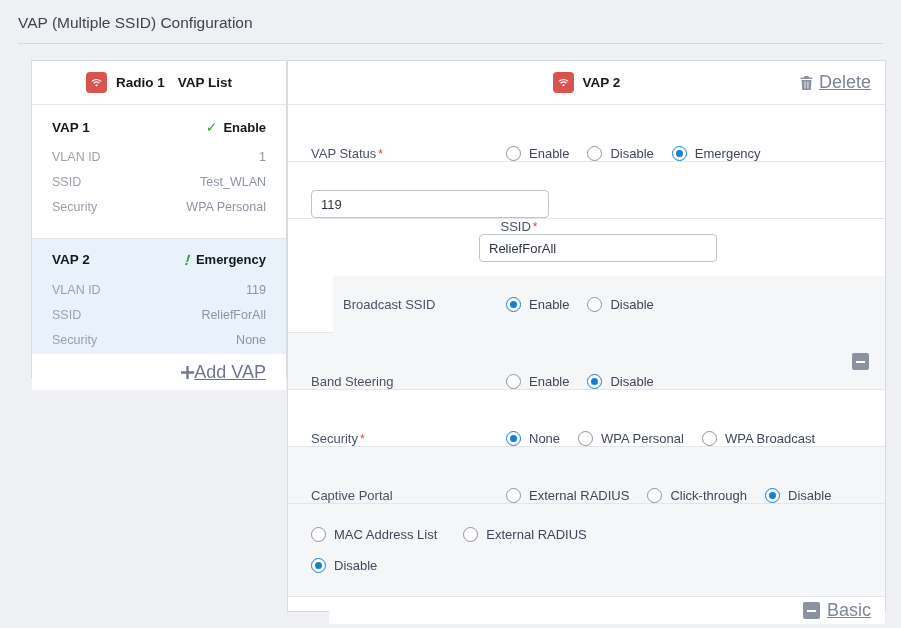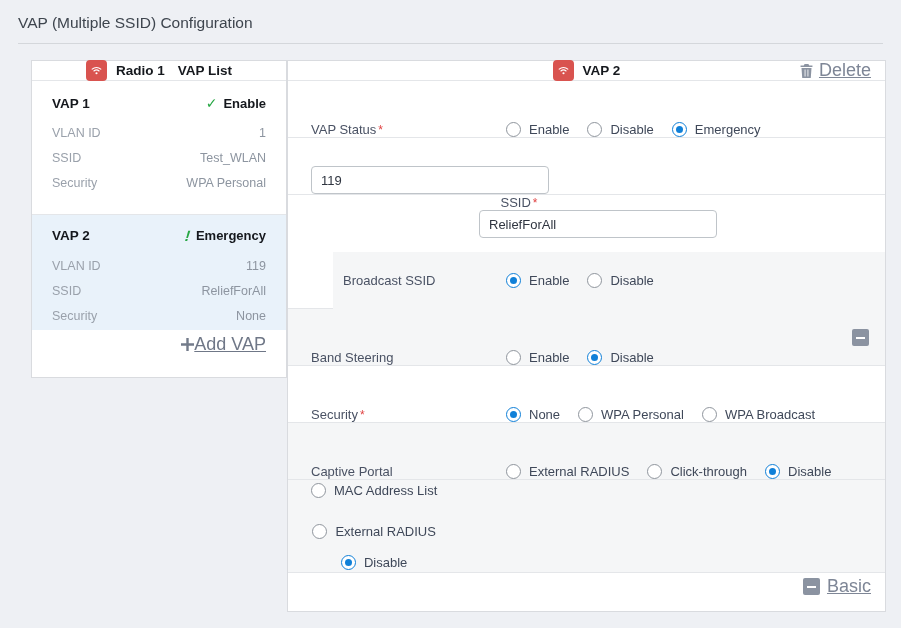--- a/index.html
+++ b/index.html
@@ -32,21 +32,21 @@
     position:absolute;left:18px;top:43px;width:865px;height:1px;
     background:#d4d7db;
   }
   .panel{
     position:absolute;background:#fff;border:1px solid var(--panel-border);
   }
   .left-panel{left:31px;top:60px;width:256px;height:318px;}
   .right-panel{left:287px;top:60px;width:599px;height:552px;}
 
   .panel-header{
-    height:20px;border-bottom:1px solid var(--row-border);
+    height:44px;border-bottom:1px solid var(--row-border);
     display:flex;align-items:center;justify-content:center;gap:9px;
     position:relative;
   }
   .wifi-badge{
     width:21px;height:21px;border-radius:4px;background:var(--accent-red);
     display:flex;align-items:center;justify-content:center;flex-shrink:0;
   }
   .hdr-title{font-size:13.5px;font-weight:700;color:#15181d;}
   .hdr-title.spaced{margin-left:4px;}
 
@@ -56,21 +56,21 @@
   .vap-card.selected{height:115px;background:var(--selected-bg);padding-top:12px;}
   .vap-card-head{display:flex;justify-content:space-between;align-items:center;margin-bottom:9px;}
   .vap-name{font-size:13.5px;font-weight:700;color:#15181d;}
   .vap-status{display:flex;align-items:center;gap:6px;font-size:13px;font-weight:700;color:#15181d;}
   .status-glyph{color:var(--success-green);font-weight:700;font-size:14px;}
   .status-glyph.bang{font-style:italic;font-size:15px;transform:skewX(-6deg);}
   .kv-row{display:flex;justify-content:space-between;height:25px;align-items:center;}
   .kv-label{font-size:12.5px;color:var(--muted);}
   .kv-value{font-size:12.5px;color:var(--muted-val);}
   .add-row{
-    height:28px;border-top:0;display:flex;align-items:center;justify-content:flex-end;
+    height:36px;border-top:0;display:flex;align-items:center;justify-content:flex-end;
     gap:0;padding-right:20px;background:#fff;
   }
   .link{
     font-size:18px;color:var(--link-color);text-decoration:underline;cursor:pointer;
   }
   .add-link{color:#6f7787;}
 
   
   .form-row{
     display:flex;align-items:flex-end;height:57px;
@@ -106,21 +106,21 @@
   .ssid-sub .form-label{width:163px;}
   .minus-btn{
     width:17px;height:17px;border-radius:2px;background:#8b93a1;
     display:flex;align-items:center;justify-content:center;cursor:pointer;flex-shrink:0;
   }
   .minus-btn::after{content:"";width:9px;height:2px;background:#fff;display:block;}
   .row-minus{position:absolute;right:16px;top:20px;}
   .mac-row{height:93px;align-items:stretch;}
   .mac-row .form-label{display:flex;align-items:center;}
   .mac-opts{display:flex;flex-direction:column;justify-content:center;gap:16px;}
-  .mac-opts .opts{gap:26px;flex-direction:column;}
+  .mac-opts .opts{gap:26px;}
   .delete-btn{
     position:absolute;right:14px;top:0;height:100%;
     display:flex;align-items:center;gap:6px;cursor:pointer;
   }
   .footer-row{
     height:27px;display:flex;align-items:center;justify-content:flex-end;
     gap:7px;padding-right:14px;background:#fff;margin-left:41px;
   }
 </style>
 </head>

